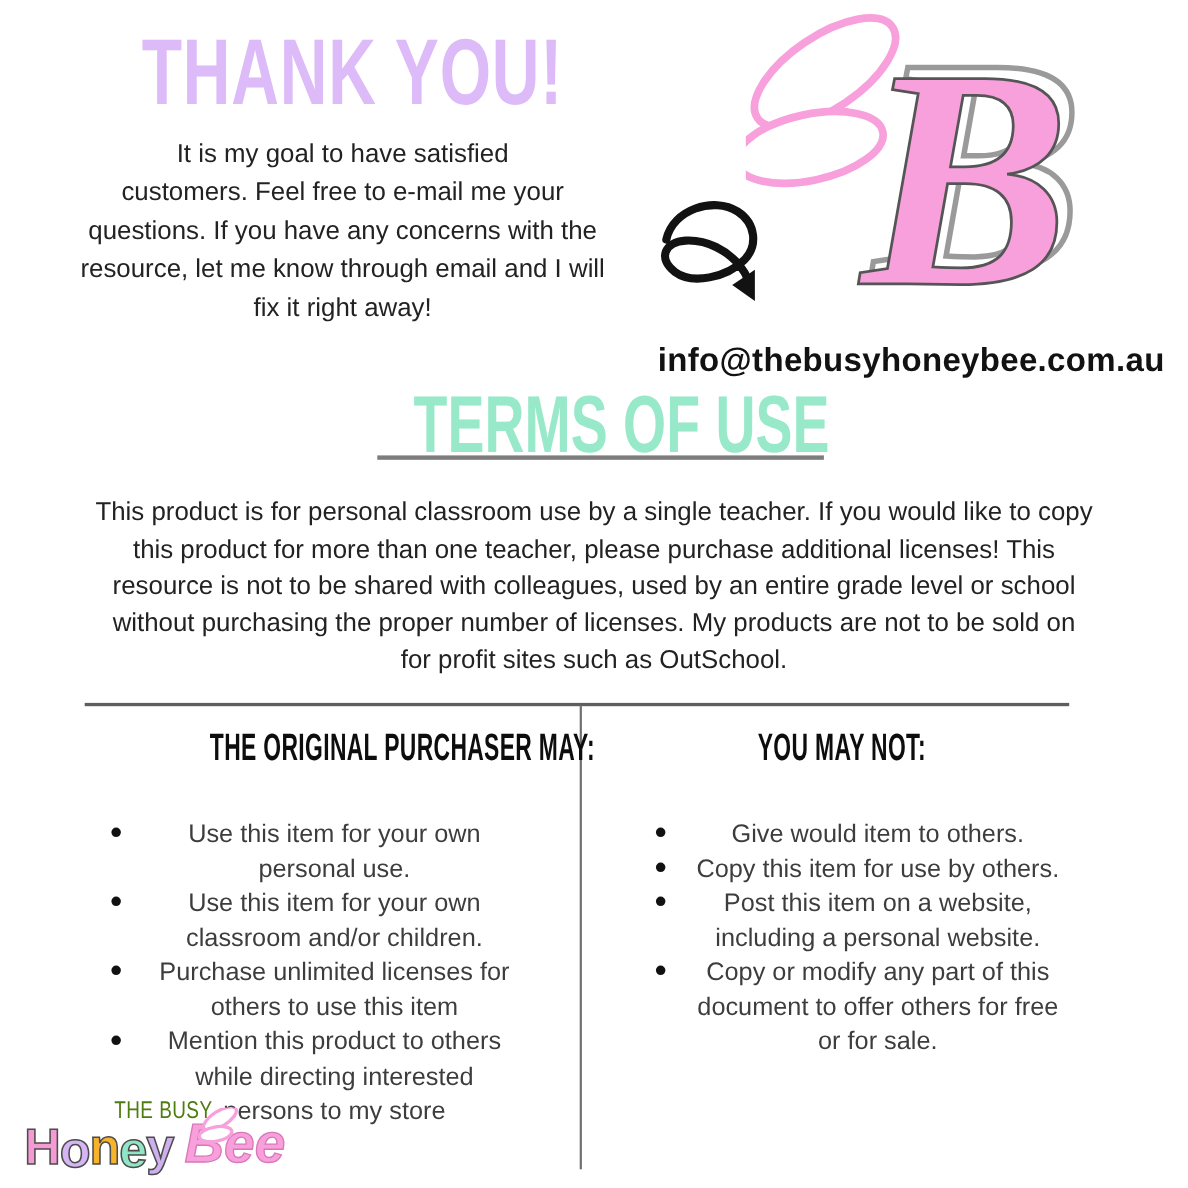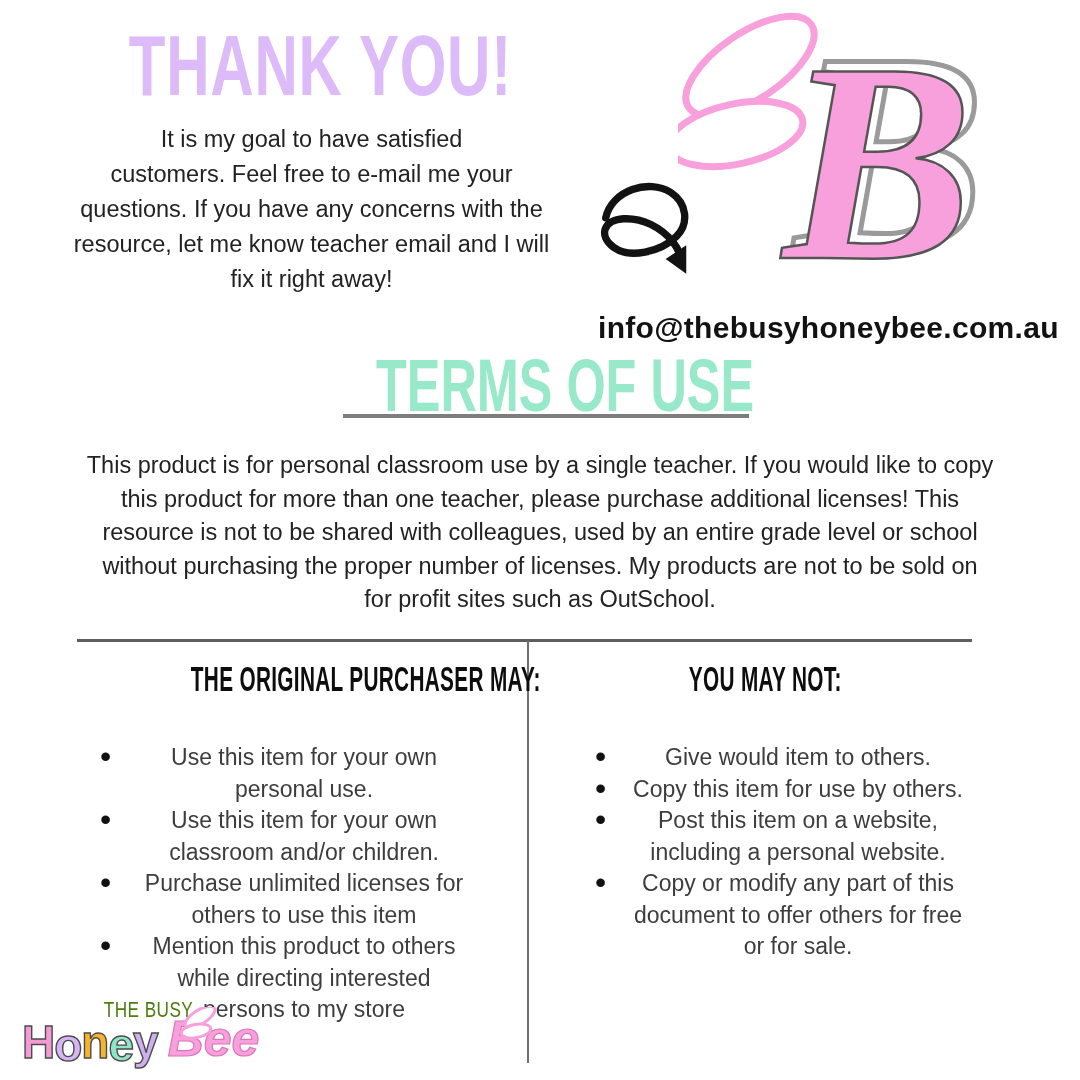--- a/index.html
+++ b/index.html
@@ -86,21 +86,21 @@
 <body>
 
 <div class="page">
 
   <div class="thank-title" style="color: rgb(221, 186, 248);">
     <span class="condensed">THANK YOU!</span>
   </div>
   <div class="thank-body">It is my goal to have satisfied
 customers. Feel free to e-mail me your
 questions. If you have any concerns with the
-resource, let me know teacher email and I will
+resource, let me know through email and I will
 fix it right away!</div>
 
   <div class="arrow-wrap">
     <svg width="108" height="114" viewBox="0 0 110 115">
       <path d="M 14 42 C 20 14 58 2 80 16 C 97 27 99 48 86 61 C 70 77 38 84 22 72 C 6 60 12 44 32 43 C 52 42 70 52 82 66 C 86 71 88 75 90 80" fill="none" stroke="#121212" stroke-width="7.5" stroke-linecap="round"></path>
       <path d="M 96 99 L 75 84 L 96 70 Z" fill="#121212"></path>
     </svg>
   </div>
 
   <div class="blogo-wrap">

